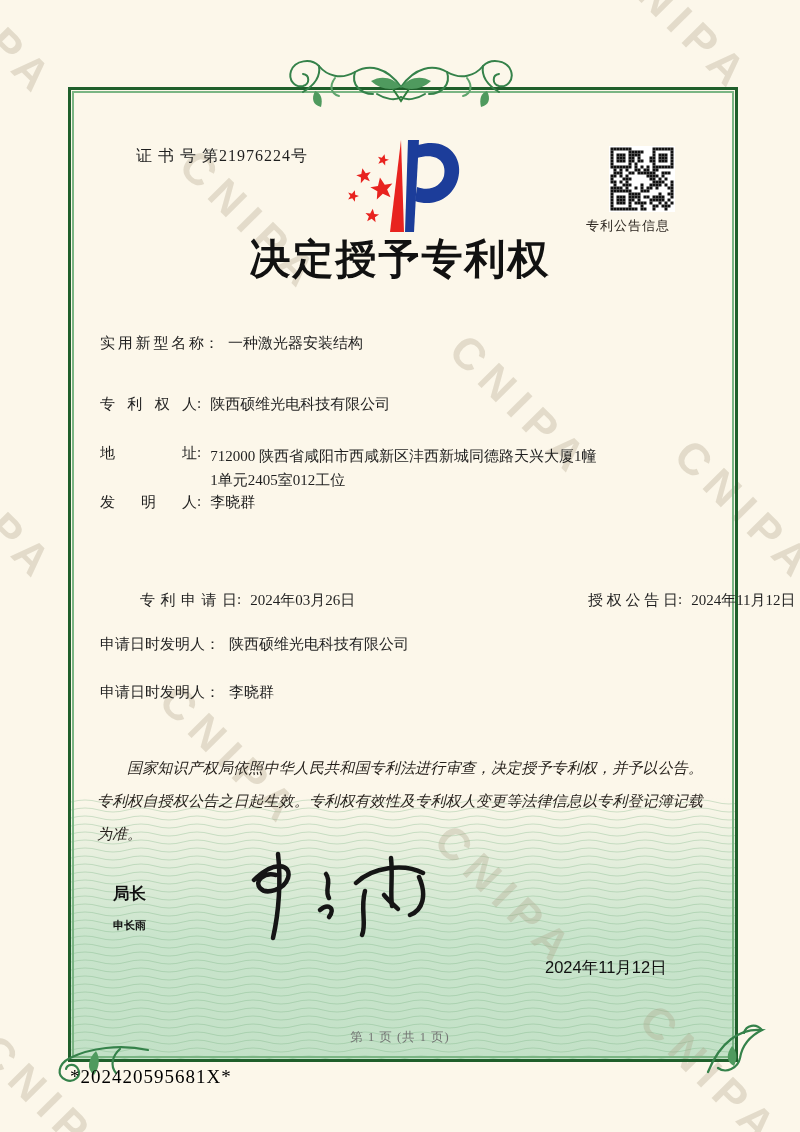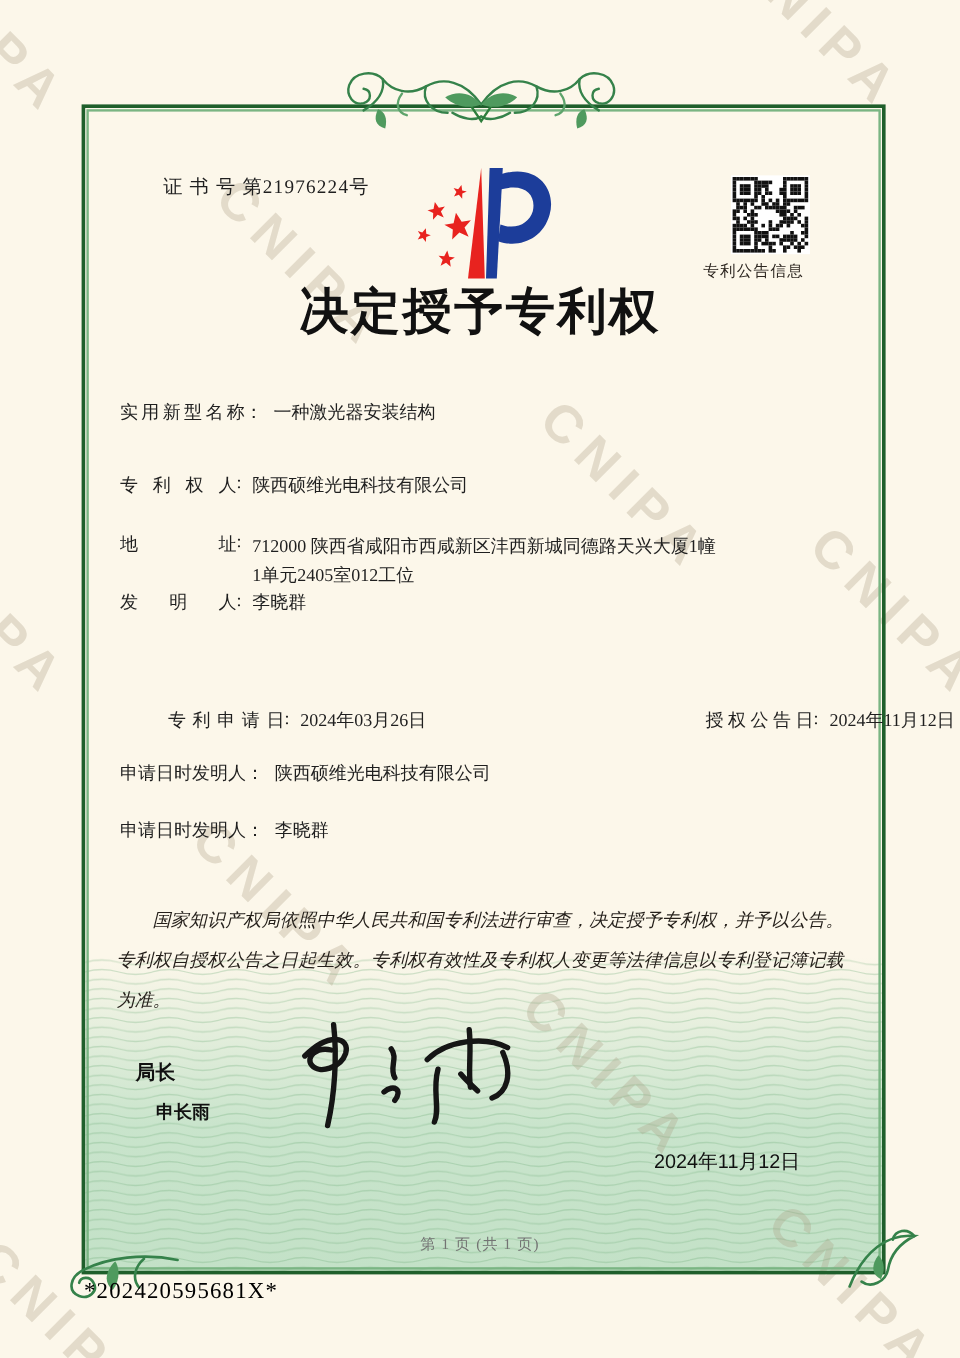--- a/index.html
+++ b/index.html
@@ -43,21 +43,21 @@
   .val{display:inline-block;vertical-align:top;}
   .addr-val{white-space:normal;width:452px;line-height:24px;}
   .col2{position:absolute;left:448px;top:0;}
   .col2 .lbl{width:90px;}
 
   .paragraph{position:absolute;left:97px;top:752px;width:606px;font-size:15px;
       line-height:33px;text-align:justify;text-indent:2em;color:#241f1a;font-style:italic;}
 
   .sig-title{position:absolute;left:113px;top:883px;font-size:16.5px;font-weight:600;
       font-family:"Liberation Sans","DejaVu Sans",sans-serif;color:#111;}
-  .sig-name{position:absolute;left:130px;top:918px;font-size:15px;font-weight:600;
+  .sig-name{position:absolute;left:113px;top:918px;font-size:11px;font-weight:600;
       font-family:"Liberation Sans","DejaVu Sans",sans-serif;color:#111;}
   .sig-draw{position:absolute;left:226px;top:850px;width:200px;height:95px;}
   .sig-date{position:absolute;left:545px;top:957px;font-size:16.5px;
       font-family:"Liberation Sans","DejaVu Sans",sans-serif;color:#111;}
 
   .page-info{position:absolute;left:0;right:0;top:1029px;text-align:center;
       font-size:12.5px;letter-spacing:1px;color:#737373;}
   .barcode-text{position:absolute;left:70px;top:1066px;font-size:19px;letter-spacing:1px;color:#000000;}
 </style>
 </head>

